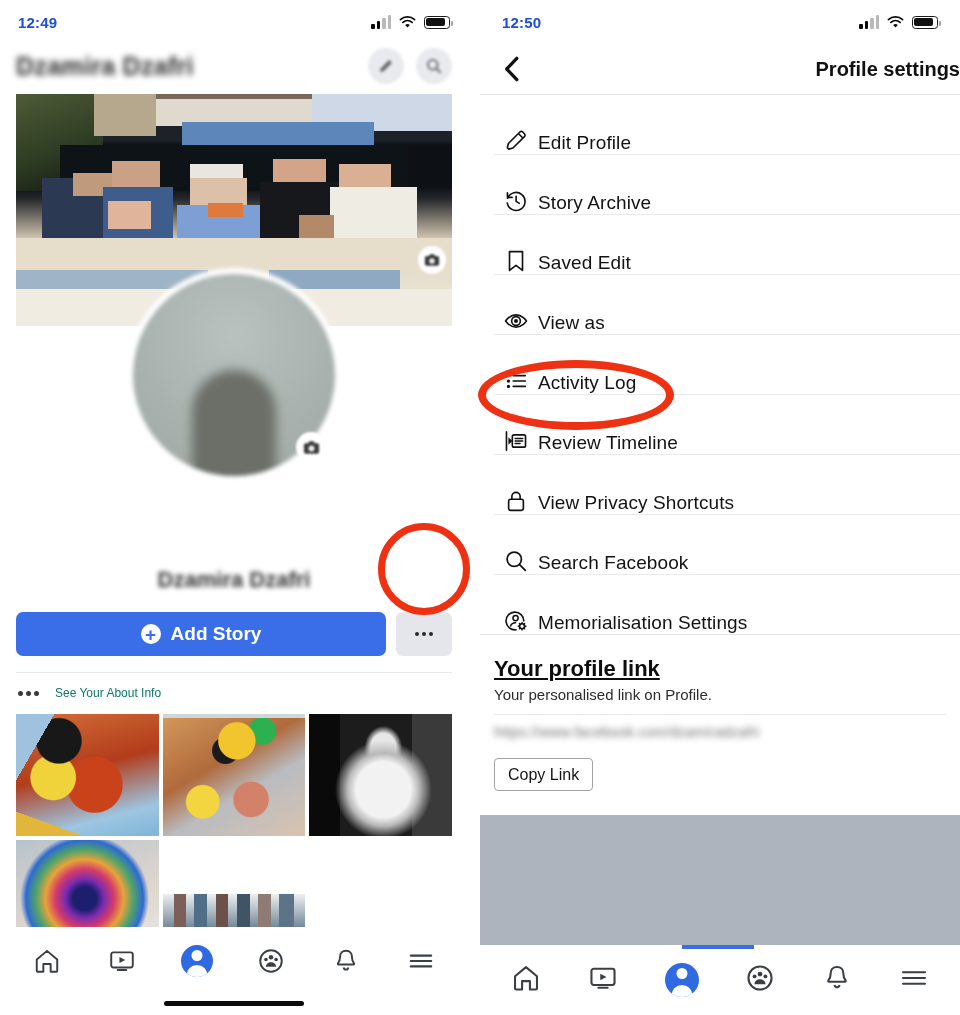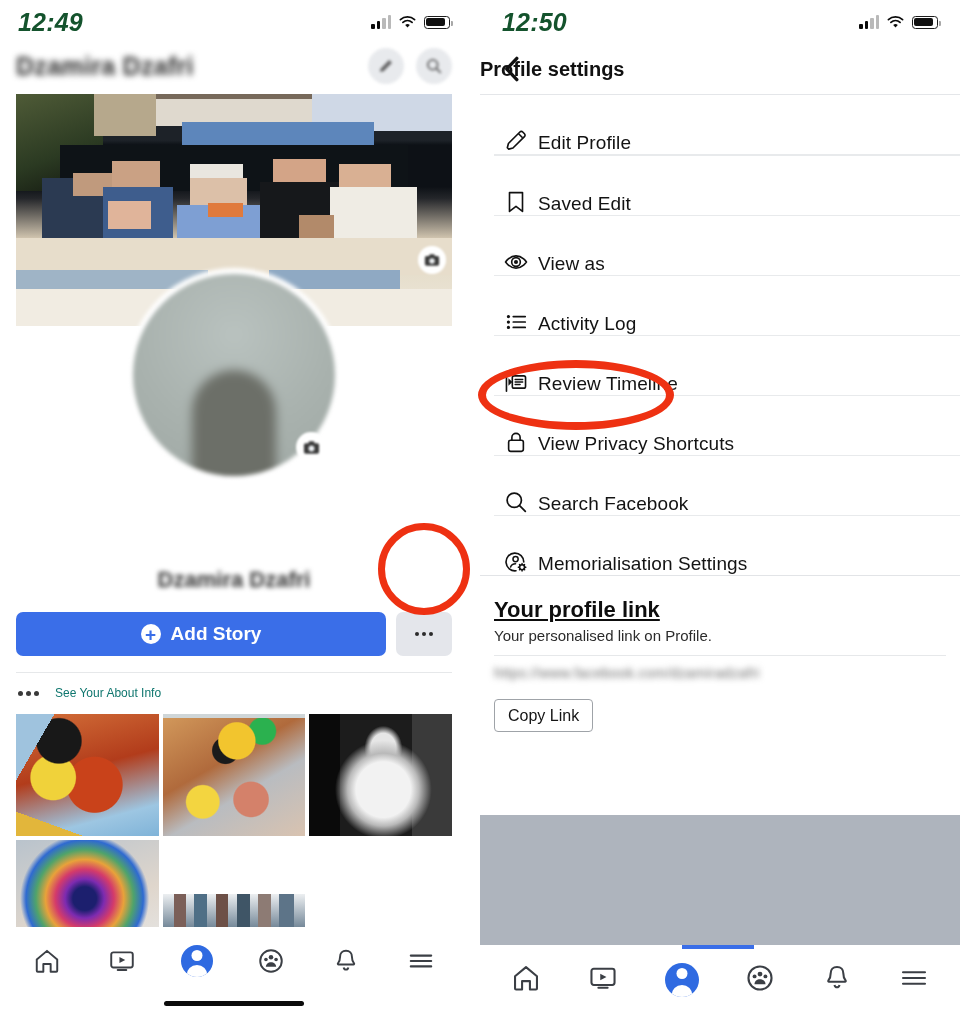--- a/index.html
+++ b/index.html
@@ -11,21 +11,21 @@
   }
   .screens { position: relative; width: 960px; height: 1015px; display: block; }
 
   
   .phone { position: absolute; top: 0; background: #ffffff; height: 1015px; overflow: hidden; }
   #phone-left  { left: 0;   width: 468px; }
   #phone-right { left: 480px; width: 480px; }
 
   
   .statusbar { position: relative; height: 44px; display: flex; align-items: center; }
-  .sb-time { font-size: 25px; font-weight: 700; color: #14532d; letter-spacing: .2px; font-style: italic; }
+  .sb-time { font-size: 15px; font-weight: 700; color: #1d4ed8; letter-spacing: .2px; }
   .sb-right { margin-left: auto; display: flex; align-items: center; gap: 8px; }
   .sig { display: flex; align-items: flex-end; gap: 2px; height: 13px; }
   .sig i { display: block; width: 3.5px; background: #0a0a0a; border-radius: 1px; }
   .sig i:nth-child(1) { height: 5px; }
   .sig i:nth-child(2) { height: 8px; }
   .sig i:nth-child(3) { height: 11px; background: #b9b9b9; }
   .sig i:nth-child(4) { height: 14px; background: #b9b9b9; }
   .wifi svg { display: block; }
   .batt { position: relative; width: 26px; height: 13px; border: 1.3px solid #1c1c1c; border-radius: 3.5px; }
   .batt:after { content: ""; position: absolute; right: -4px; top: 4px; width: 2px; height: 5px; background: #a8a8a8; border-radius: 0 1px 1px 0; }
@@ -131,21 +131,21 @@
   }
   .botnav .icons { display: flex; align-items: center; justify-content: space-around; height: 52px; padding: 0 10px; }
   .botnav .tab { display: flex; align-items: center; justify-content: center; width: 52px; height: 44px; cursor: pointer; }
   .home-ind { width: 140px; height: 5px; border-radius: 3px; background: #0b0b0b; margin: 14px auto 9px auto; }
 
   
   #phone-right .statusbar { padding-top: 10px; }
   .rp-navbar { position: relative; height: 50px; display: flex; align-items: center; padding: 0 16px; }
   .rp-back { width: 30px; height: 30px; display: flex; align-items: center; justify-content: center; cursor: pointer; }
   .rp-title {
-    position: absolute; left: 0; right: 0; text-align: left;
+    position: absolute; left: 0; right: 0; text-align: right;
     font-size: 20px; font-weight: 700; color: #111; pointer-events: none;
   }
   .rp-navdiv { height: 1px; background: #e4e6e9; }
 
   .menu { }
   .menu-item { display: flex; align-items: flex-end; height: 59px; padding: 0 14px; cursor: pointer; position: relative; }
   .menu-ico { width: 44px; min-width: 44px; display: flex; align-items: center; justify-content: center; }
   .menu-label { font-size: 19px; color: #131313; letter-spacing: .1px; }
   .menu-div { height: 1px; background: #e8eaec; margin-left: 14px; }
 
@@ -413,20 +413,30 @@
         <span class="menu-ico">
           <svg width="26" height="26" viewBox="0 0 24 24">
               <path d="M4 18.2 5 14.3 15.6 3.7a1.8 1.8 0 0 1 2.6 0l1.6 1.6a1.8 1.8 0 0 1 0 2.6L9.2 18.5l-3.9 1z" fill="none" stroke="#111" stroke-width="1.5" stroke-linejoin="round"></path>
               <path d="M14.4 5.3l3.7 3.7" stroke="#111" stroke-width="1.5"></path>
             </svg>
         </span>
         <span class="menu-label">Edit Profile</span>
       </div>
       <div class="menu-div"></div>
 
+      <div class="menu-item">
+        <span class="menu-ico">
+          <svg width="26" height="26" viewBox="0 0 24 24">
+              <path d="M4.3 9.4A8.3 8.3 0 1 1 3.9 14" fill="none" stroke="#111" stroke-width="1.5" stroke-linecap="round"></path>
+              <path d="M4.1 4.4v4.3h4.3" fill="none" stroke="#111" stroke-width="1.5" stroke-linecap="round" stroke-linejoin="round"></path>
+              <path d="M12.1 7.7v4.6l3 1.9" fill="none" stroke="#111" stroke-width="1.5" stroke-linecap="round"></path>
+            </svg>
+        </span>
+        <span class="menu-label">Story Archive</span>
+      </div>
       <div class="menu-div"></div>
 
       <div class="menu-item">
         <span class="menu-ico">
           <svg width="26" height="26" viewBox="0 0 24 24">
               <path d="M6 3.3h12v17.4l-6-4.6-6 4.6z" fill="none" stroke="#111" stroke-width="1.5" stroke-linejoin="round"></path>
             </svg>
         </span>
         <span class="menu-label">Saved Edit</span>
       </div>

